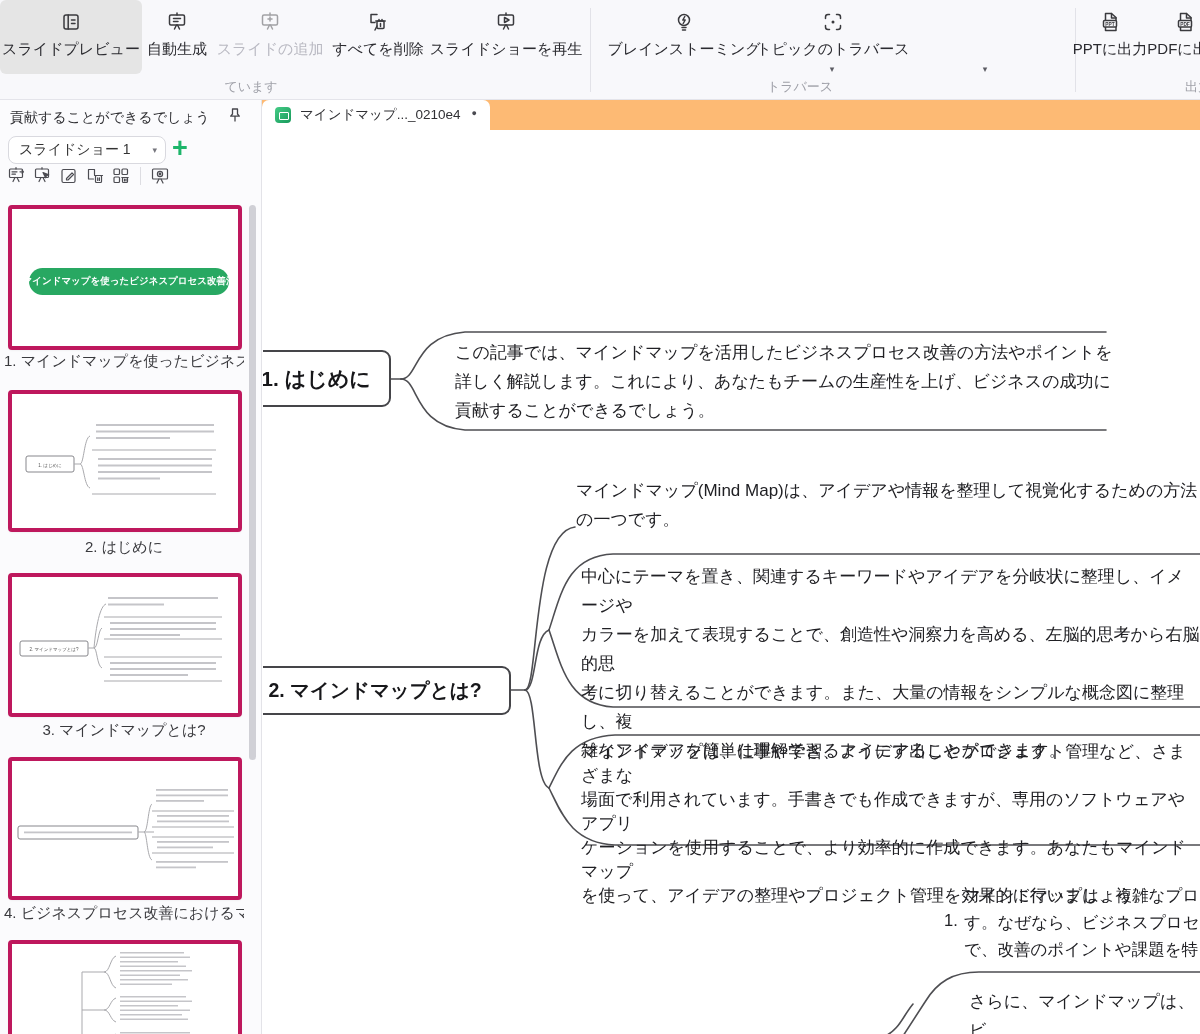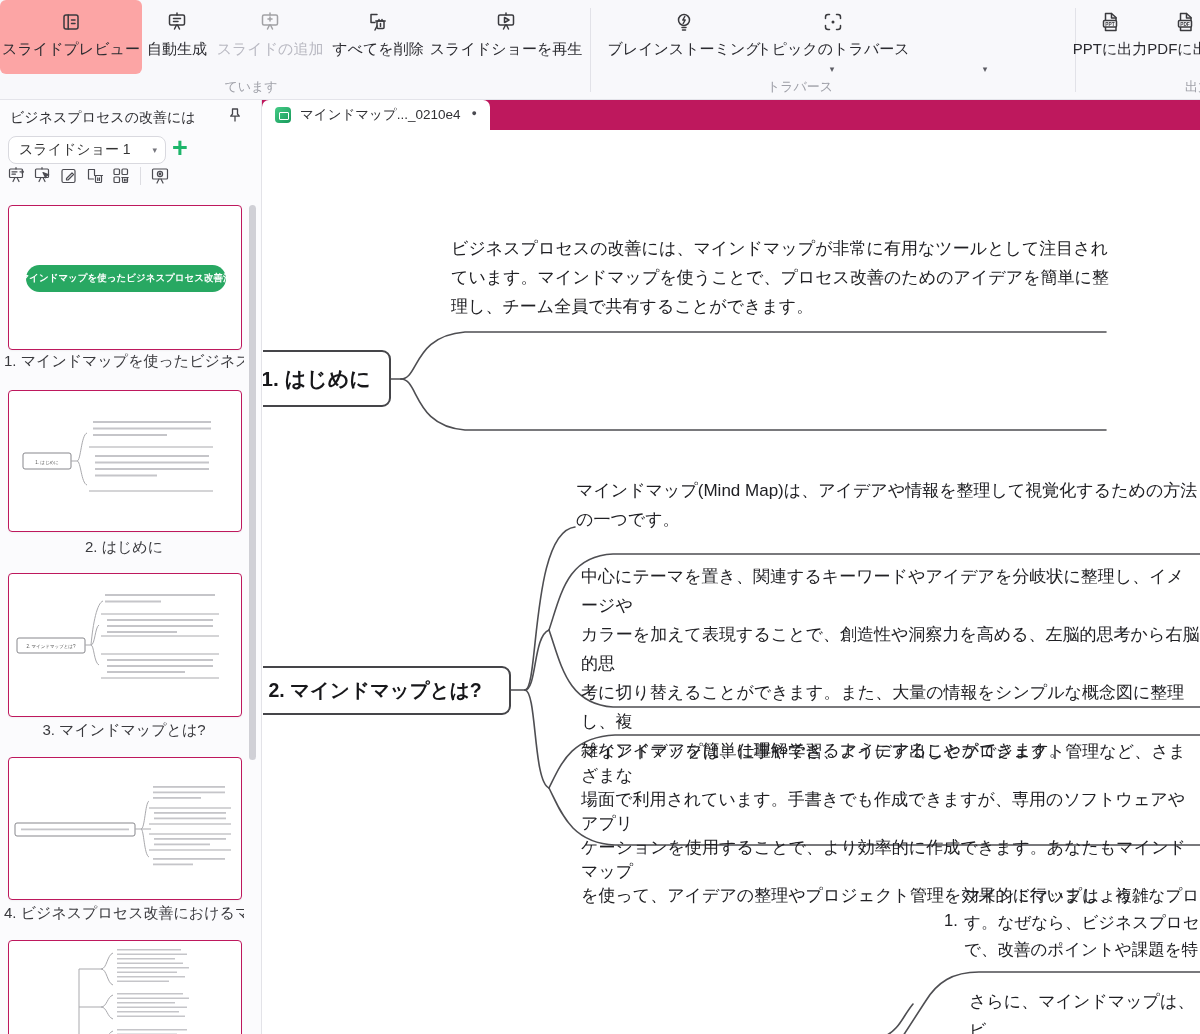--- a/index.html
+++ b/index.html
@@ -12,31 +12,31 @@
   .abs { position:absolute; }
 
   
   .toolbar { position:absolute; left:0; top:0; width:1200px; height:100px;
              background:#f8f8fb; border-bottom:1px solid #e4e4ea; }
   .tb-btn { position:absolute; top:0; height:74px; display:flex; flex-direction:column;
             align-items:center; justify-content:flex-start; padding-top:9px; cursor:default;
             border-radius:6px; }
   .tb-btn .ic { height:26px; display:flex; align-items:center; justify-content:center; }
   .tb-btn .lb { font-size:15px; color:#2b2b30; margin-top:5px; white-space:nowrap; }
-  .tb-btn.selected { background:#fca5a5;text-align:center; }
+  .tb-btn.selected { background:#e5e5e5;text-align:center; }
   .tb-btn.disabled .lb { color:#b9b9c2; }
   .tb-btn.disabled svg { opacity:.45; }
   .tb-group-label { position:absolute; top:78px; font-size:13px; color:#9fa0a8;
                     text-align:center; white-space:nowrap; }
   .tb-caret { position:absolute; top:64px; font-size:9px; color:#5c5c64; width:12px; text-align:center;}
   .tb-sep { position:absolute; top:8px; width:1px; height:84px; background:#e2e2e8; }
   .tb-ic { stroke:#3a3a3e; stroke-width:1.5; fill:none; stroke-linecap:round; stroke-linejoin:round; }
 
   
-  .tabbar { position:absolute; left:262px; top:100px; width:938px; height:30px; background:#be185d; }
+  .tabbar { position:absolute; left:262px; top:100px; width:938px; height:30px; background:#fdba74; }
   .tab { position:absolute; left:0; top:0; width:228px; height:30px; background:#fff;
          border-radius:7px 7px 0 0; display:flex; align-items:center; }
   .tab-appicon { width:16px; height:16px; margin-left:13px; border-radius:4px;
        background:linear-gradient(135deg,#45cc86,#17995b); position:relative; }
   .tab-appicon::after { content:""; position:absolute; left:4px; top:5px; width:8px; height:6px;
        border:1px solid #fff; border-radius:1px; }
   .tab-title { font-size:13.5px; color:#303034; margin-left:9px; white-space:nowrap; }
   .tab-dot { position:absolute; right:13px; top:8px; font-size:9px; color:#4a4a50; }
 
   
@@ -48,21 +48,21 @@
                border:1px solid #d9d9df; border-radius:8px; display:flex; align-items:center; }
   .sb-select .val { font-size:14px; color:#333; margin-left:10px; white-space:nowrap; flex:1; }
   .sb-select .caret { font-size:9px; color:#76767e; margin-right:8px; }
   .sb-plus { position:absolute; left:172px; top:33px; font-size:27px; font-weight:bold; color:#1db56a;
              line-height:30px; }
   .sb-iconrow { position:absolute; left:4px; top:64px; height:24px; display:flex; align-items:center; }
   .sb-iconrow .mi { width:26px; height:24px; display:flex; align-items:center; justify-content:center; }
   .sb-iconrow .sep { width:1px; height:18px; background:#ddddE2; margin:0 6px; }
   .mi svg { stroke:#4c4c52; stroke-width:1.2; fill:none; stroke-linecap:round; stroke-linejoin:round; }
   .slide-card { position:absolute; left:8px; width:234px; background:#fff;
-                border:1px solid #be185d; border-radius:4px; box-shadow:0 1px 2px rgba(0,0,0,.04); overflow:hidden;}
+                border:4px solid #be185d; border-radius:4px; box-shadow:0 1px 2px rgba(0,0,0,.04); overflow:hidden;}
   .slide-caption { position:absolute; left:4px; width:240px; font-size:15px; color:#3a3a3e;
                    text-align:center; white-space:nowrap; overflow:hidden; }
   .pill { position:absolute; left:17px; top:59px; width:200px; height:27px; border-radius:14px;
           background:#28a862; color:#fff; font-size:9.5px; font-weight:bold;
           display:flex; align-items:center; justify-content:center; white-space:nowrap; }
   .sk { stroke:#a9a9ad; stroke-width:1; fill:none; }
   .sk-bar { fill:#c5c5c9; }
   .sk-node { stroke:#87878c; fill:#fff; }
   .sk-txt { font-size:4.5px; fill:#555; }
   .sb-scroll { position:absolute; right:5px; top:105px; width:7px; height:555px; border-radius:4px;
@@ -197,21 +197,21 @@
 
 <div class="tabbar">
   <div class="tab">
     <span class="tab-appicon"></span>
     <span class="tab-title">マインドマップ..._0210e4</span>
     <span class="tab-dot">●</span>
   </div>
 </div>
 
 <div class="sidebar">
-  <div class="sb-header">ビジネスプロセスの改善には</div>
+  <div class="sb-header">貢献することができるでしょう</div>
   <span class="pin">
     <svg width="16" height="17" viewBox="0 0 16 17" fill="none" stroke="#45454b" stroke-width="1.3" stroke-linejoin="round">
         <path d="M5.5 2h5v5l1.8 2.2H3.7L5.5 7zM8 9.5V14.5"></path>
       </svg>
   </span>
 
   <div class="sb-select">
     <span class="val">スライドショー 1</span>
     <span class="caret">▾</span>
   </div>
@@ -378,23 +378,23 @@
     <path d="M262 560 C274 561 270 652 286 658"></path>
     <path d="M286 658 C298 634 308 607 352 605 L938 605"></path>
     <path d="M286 658 C298 682 308 713 352 715 L938 715"></path>
 
     <path d="M938 842 L716 842 C690 842 674 852 662 872 L640 906"></path>
     <path d="M622 906 C636 900 640 886 650 874"></path>
   </svg>
 
   <div class="topic-node" style="left:-22px;top:220px;width:150px;height:57px;font-size:21px">1. はじめに</div>
 
-  <div class="mm-text" style="left:188px;top:104px">ビジネスプロセスの改善には、マインドマップが非常に有用なツールとして注目され
-ています。マインドマップを使うことで、プロセス改善のためのアイデアを簡単に整
-理し、チーム全員で共有することができます。</div>
+  <div class="mm-text" style="left:192px;top:208px">この記事では、マインドマップを活用したビジネスプロセス改善の方法やポイントを
+詳しく解説します。これにより、あなたもチームの生産性を上げ、ビジネスの成功に
+貢献することができるでしょう。</div>
 
   <div class="topic-node" style="left:-24px;top:536px;width:272px;height:49px;font-size:19.5px">2. マインドマップとは?</div>
 
   <div class="mm-text" style="left:313px;top:346px">マインドマップ(Mind Map)は、アイデアや情報を整理して視覚化するための方法
 の一つです。</div>
   <div class="mm-text" style="left:318px;top:432px">中心にテーマを置き、関連するキーワードやアイデアを分岐状に整理し、イメージや
 カラーを加えて表現することで、創造性や洞察力を高める、左脳的思考から右脳的思
 考に切り替えることができます。また、大量の情報をシンプルな概念図に整理し、複
 雑なアイデアを簡単に理解できるようにすることができます。</div>
   <div class="mm-text" style="left:318px;top:610px;line-height:24px">マインドマップは、仕事や学習、アイデア出しやプロジェクト管理など、さまざまな

